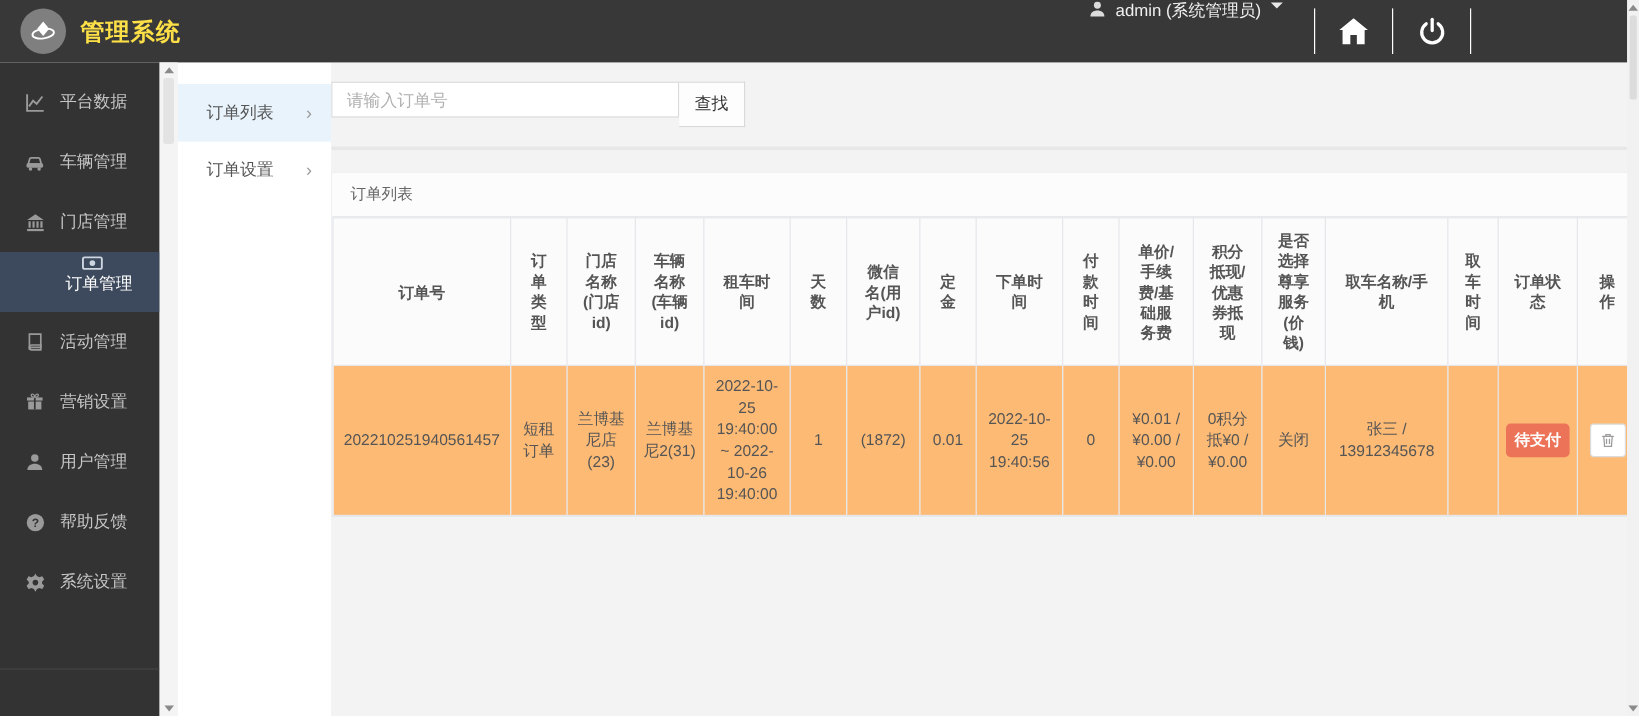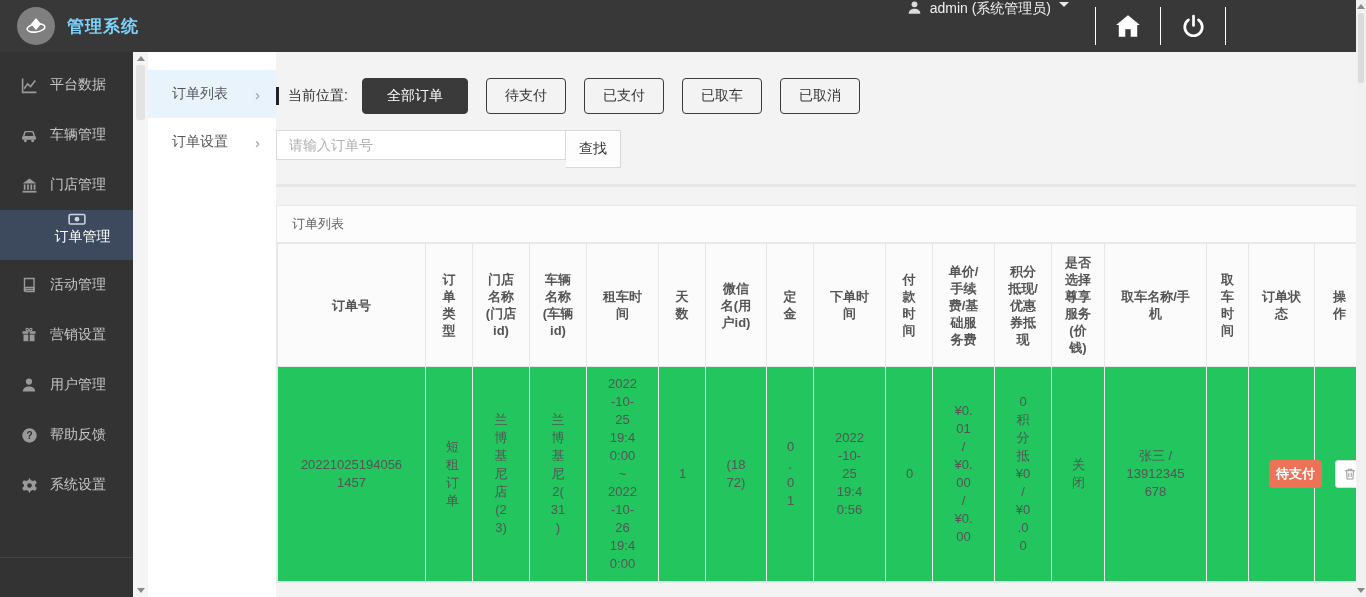--- a/index.html
+++ b/index.html
@@ -4,21 +4,21 @@
 <style>
   * { margin:0; padding:0; box-sizing:border-box; }
   html,body { width:1366px; height:597px; overflow:hidden;
     font-family:"Liberation Sans","DejaVu Sans",sans-serif; background:#f3f3f4; }
 
   
   .topbar { position:absolute; left:0; top:0; width:1356px; height:52px;
     background:#383838; display:flex; align-items:center; z-index:5; }
   .logo-circle { width:38px; height:38px; border-radius:50%; background:#7f7f7f;
     margin-left:17px; display:flex; align-items:center; justify-content:center; flex:0 0 auto; }
-  .app-title { color:#7dd3fc; font-size:17px; font-weight:bold; margin-left:12px; letter-spacing:1px; }
+  .app-title { color:#fde047; font-size:20px; font-weight:bold; margin-left:12px; letter-spacing:1px; }
   .tb-right { margin-left:auto; display:flex; align-items:stretch; height:100%; }
   .tb-user { display:flex; padding:0 26px; cursor:pointer; }
   .tb-user span.uname { color:#f0f0f0; font-size:14px; margin:0 8px; }
   .caret { width:0; height:0; border-left:5px solid transparent; border-right:5px solid transparent;
     border-top:5px solid #e8e8e8; margin-top:2px; }
   .tb-sep { width:1px; background:#ffffff; margin:7px 0; }
   .tb-btn { width:64px; display:flex; align-items:center; justify-content:center; cursor:pointer; }
   .tb-spacer { width:130px; }
 
   
@@ -72,22 +72,22 @@
 
   .h-divider { margin-top:16px; height:3px; background:#e7e7e7; border-radius:2px; width:100%; }
 
   .panel { margin-top:18px; background:#fff; border:1px solid #e7eaec; width:1090px; }
   .panel-header { padding:9px 15px; font-size:13px; color:#666; background:#fcfcfc;
     border-bottom:1px solid #e7eaec; }
 
   table.grid { border-collapse:collapse; table-layout:fixed; width:1087px; }
   table.grid th { background:#fbfbfc; border:1px solid #e7e7eb; font-size:13px; font-weight:bold;
     color:#555; text-align:center; padding:10px 12px; line-height:17px; word-wrap:break-word; }
-  table.grid td { background:#22c55e; border:1px solid #e7e7eb; font-size:13px; color:#555;
-    text-align:center; padding:8px 20px; line-height:18px; word-wrap:break-word; }
+  table.grid td { background:#fdba74; border:1px solid #e7e7eb; font-size:13px; color:#555;
+    text-align:center; padding:8px 6px; line-height:18px; word-wrap:break-word; }
   .badge { display:inline-block; background:#ec7357; color:#fff; font-size:13px; font-weight:bold;
     padding:5px 7px; border-radius:4px; white-space:nowrap; }
   .trash-btn { width:30px; height:28px; border:1px solid #dcdcdc; border-radius:3px; background:#fff;
     display:inline-flex; align-items:center; justify-content:center; cursor:pointer; color:#9a9a9a; }
 
   svg { display:block; }
 </style>
 </head>
 <body>
 
@@ -238,29 +238,20 @@
     <span class="chev">›</span>
   </div>
   <div class="sub-item">
     <span>订单设置</span>
     <span class="chev">›</span>
   </div>
 </div>
 
 <div class="content">
 
-  <div class="crumb-row">
-    <div class="crumb-bar"></div>
-    <div class="crumb-label">当前位置:</div>
-    <button class="fbtn active">全部订单</button>
-    <button class="fbtn">待支付</button>
-    <button class="fbtn">已支付</button>
-    <button class="fbtn">已取车</button>
-    <button class="fbtn">已取消</button>
-  </div>
 
   <div class="search-row">
     <input class="search-input" type="text" placeholder="请输入订单号" style="">
     <button class="search-btn">查找</button>
   </div>
 
   <div class="h-divider"></div>
 
   <div class="panel">
     <div class="panel-header">订单列表</div>

